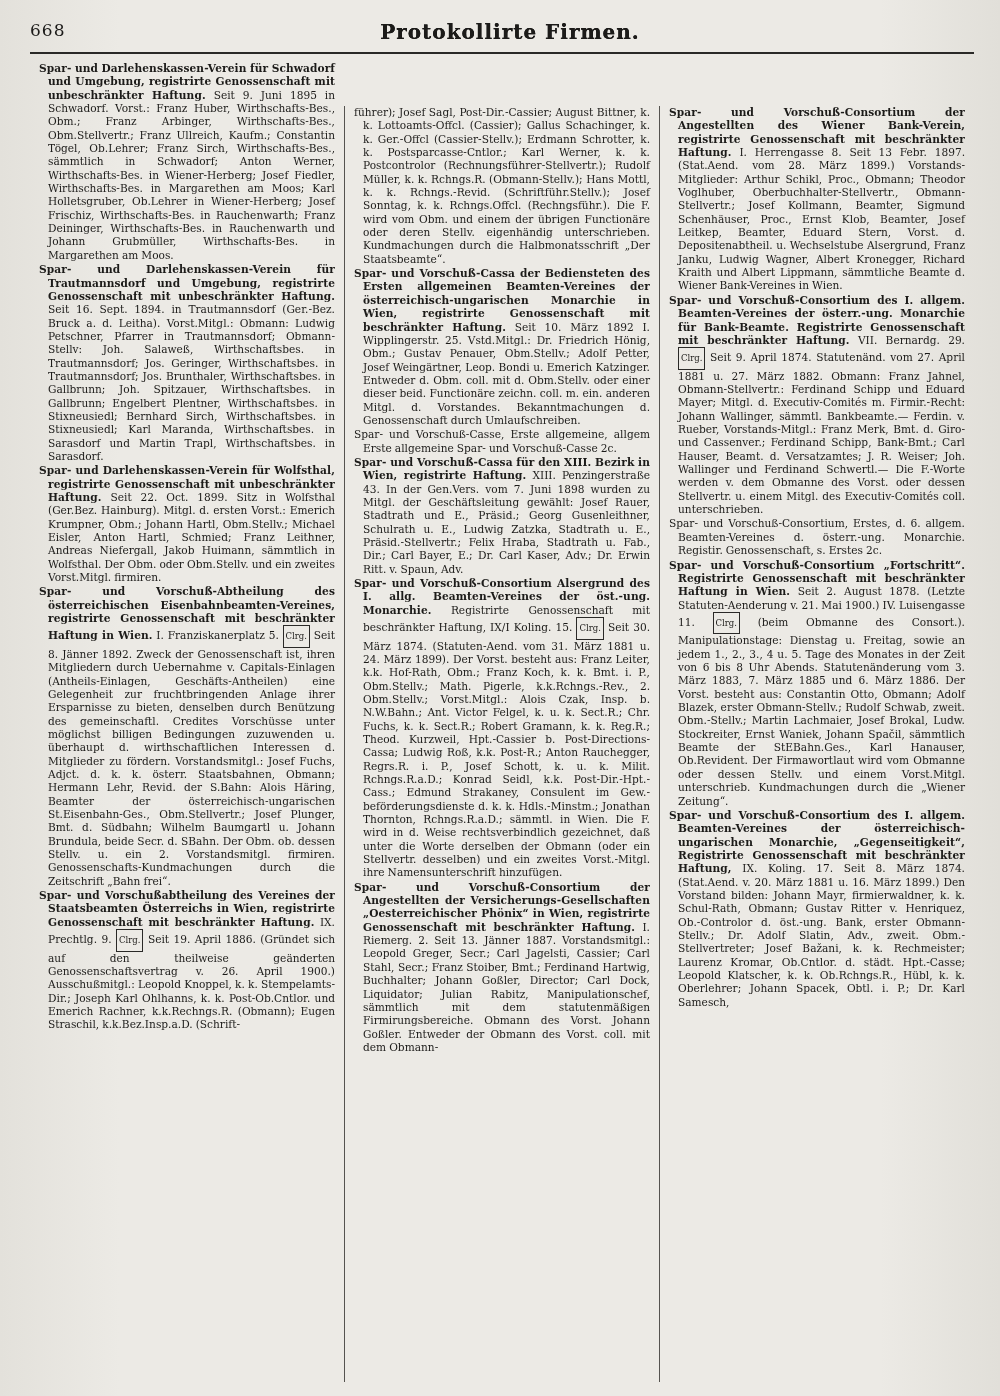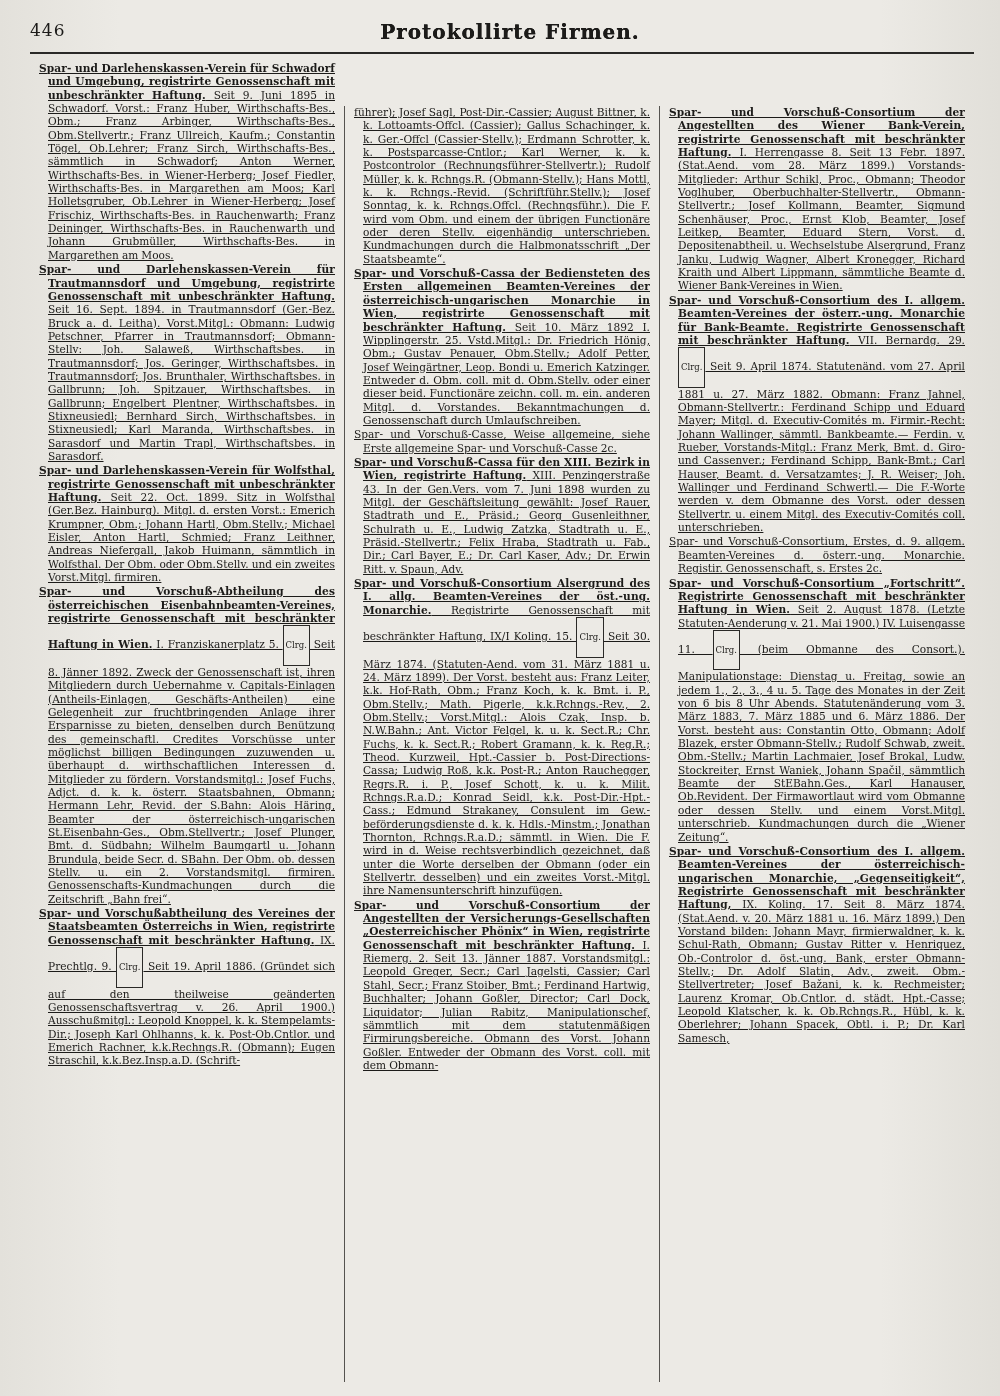--- a/index.html
+++ b/index.html
@@ -30,65 +30,64 @@
   .rule{
     border:none;border-top:2px solid #2a2927;margin:4px 0 8px 0;
   }
   .cols{
     display:flex;height:1320px;overflow:hidden;
   }
   .col{
     flex:1 1 0;box-sizing:border-box;
     padding:0 9px 0 9px;
     overflow:hidden;
-    text-decoration:underline;
   }
   .col + .col{border-left:1px solid #55534f;margin-top:44px;}
   p.entry{
     margin:0 0 1px 0;
     font-size:10.6px;line-height:1.26;
     text-align:justify;
     padding-left:9px;text-indent:-9px;
     word-spacing:-0.3px;
   }
   p.entry b{
     font-weight:bold;letter-spacing:.1px;
   }
   .boxed{
     display:inline-block;border:1px solid #2a2927;
-    font-size:8.5px;line-height:1;padding:15px 2px;
+    font-size:8.5px;line-height:1;padding:6px 2px;
     text-indent:0;vertical-align:baseline;
   }
 </style>
 </head>
 <body>
 
 <div class="page">
   <div class="hdr">
-    <span class="pagenum">446</span>
+    <span class="pagenum">668</span>
     <span class="ptitle">Protokollirte Firmen.</span>
   </div>
   <hr class="rule">
   <div class="cols">
     <div class="col">
         <p class="entry"><b>Spar- und Darlehenskassen-Verein für Schwadorf und Umgebung, registrirte Genossenschaft mit unbeschränkter Haftung.</b> Seit 9. Juni 1895 in Schwadorf. Vorst.: Franz Huber, Wirthschafts-Bes., Obm.; Franz Arbinger, Wirthschafts-Bes., Obm.Stellvertr.; Franz Ullreich, Kaufm.; Constantin Tögel, Ob.Lehrer; Franz Sirch, Wirthschafts-Bes., sämmtlich in Schwadorf; Anton Werner, Wirthschafts-Bes. in Wiener-Herberg; Josef Fiedler, Wirthschafts-Bes. in Margarethen am Moos; Karl Holletsgruber, Ob.Lehrer in Wiener-Herberg; Josef Frischiz, Wirthschafts-Bes. in Rauchenwarth; Franz Deininger, Wirthschafts-Bes. in Rauchenwarth und Johann Grubmüller, Wirthschafts-Bes. in Margarethen am Moos.</p>
         <p class="entry"><b>Spar- und Darlehenskassen-Verein für Trautmannsdorf und Umgebung, registrirte Genossenschaft mit unbeschränkter Haftung.</b> Seit 16. Sept. 1894. in Trautmannsdorf (Ger.-Bez. Bruck a. d. Leitha). Vorst.Mitgl.: Obmann: Ludwig Petschner, Pfarrer in Trautmannsdorf; Obmann-Stellv: Joh. Salaweß, Wirthschaftsbes. in Trautmannsdorf; Jos. Geringer, Wirthschaftsbes. in Trautmannsdorf; Jos. Brunthaler, Wirthschaftsbes. in Gallbrunn; Joh. Spitzauer, Wirthschaftsbes. in Gallbrunn; Engelbert Plentner, Wirthschaftsbes. in Stixneusiedl; Bernhard Sirch, Wirthschaftsbes. in Stixneusiedl; Karl Maranda, Wirthschaftsbes. in Sarasdorf und Martin Trapl, Wirthschaftsbes. in Sarasdorf.</p>
         <p class="entry"><b>Spar- und Darlehenskassen-Verein für Wolfsthal, registrirte Genossenschaft mit unbeschränkter Haftung.</b> Seit 22. Oct. 1899. Sitz in Wolfsthal (Ger.Bez. Hainburg). Mitgl. d. ersten Vorst.: Emerich Krumpner, Obm.; Johann Hartl, Obm.Stellv.; Michael Eisler, Anton Hartl, Schmied; Franz Leithner, Andreas Niefergall, Jakob Huimann, sämmtlich in Wolfsthal. Der Obm. oder Obm.Stellv. und ein zweites Vorst.Mitgl. firmiren.</p>
         <p class="entry"><b>Spar- und Vorschuß-Abtheilung des österreichischen Eisenbahnbeamten-Vereines, registrirte Genossenschaft mit beschränkter Haftung in Wien.</b> I. Franziskanerplatz 5. <span class="boxed">Clrg.</span> Seit 8. Jänner 1892. Zweck der Genossenschaft ist, ihren Mitgliedern durch Uebernahme v. Capitals-Einlagen (Antheils-Einlagen, Geschäfts-Antheilen) eine Gelegenheit zur fruchtbringenden Anlage ihrer Ersparnisse zu bieten, denselben durch Benützung des gemeinschaftl. Credites Vorschüsse unter möglichst billigen Bedingungen zuzuwenden u. überhaupt d. wirthschaftlichen Interessen d. Mitglieder zu fördern. Vorstandsmitgl.: Josef Fuchs, Adjct. d. k. k. österr. Staatsbahnen, Obmann; Hermann Lehr, Revid. der S.Bahn: Alois Häring, Beamter der österreichisch-ungarischen St.Eisenbahn-Ges., Obm.Stellvertr.; Josef Plunger, Bmt. d. Südbahn; Wilhelm Baumgartl u. Johann Brundula, beide Secr. d. SBahn. Der Obm. ob. dessen Stellv. u. ein 2. Vorstandsmitgl. firmiren. Genossenschafts-Kundmachungen durch die Zeitschrift „Bahn frei“.</p>
         <p class="entry"><b>Spar- und Vorschußabtheilung des Vereines der Staatsbeamten Österreichs in Wien, registrirte Genossenschaft mit beschränkter Haftung.</b> IX. Prechtlg. 9. <span class="boxed">Clrg.</span> Seit 19. April 1886. (Gründet sich auf den theilweise geänderten Genossenschaftsvertrag v. 26. April 1900.) Ausschußmitgl.: Leopold Knoppel, k. k. Stempelamts-Dir.; Joseph Karl Ohlhanns, k. k. Post-Ob.Cntlor. und Emerich Rachner, k.k.Rechngs.R. (Obmann); Eugen Straschil, k.k.Bez.Insp.a.D. (Schrift-</p>
       </div>
     <div class="col">
         <p class="entry">führer); Josef Sagl, Post-Dir.-Cassier; August Bittner, k. k. Lottoamts-Offcl. (Cassier); Gallus Schachinger, k. k. Ger.-Offcl (Cassier-Stellv.); Erdmann Schrotter, k. k. Postsparcasse-Cntlor.; Karl Werner, k. k. Postcontrolor (Rechnungsführer-Stellvertr.); Rudolf Müller, k. k. Rchngs.R. (Obmann-Stellv.); Hans Mottl, k. k. Rchngs.-Revid. (Schriftführ.Stellv.); Josef Sonntag, k. k. Rchngs.Offcl. (Rechngsführ.). Die F. wird vom Obm. und einem der übrigen Functionäre oder deren Stellv. eigenhändig unterschrieben. Kundmachungen durch die Halbmonatsschrift „Der Staatsbeamte“.</p>
         <p class="entry"><b>Spar- und Vorschuß-Cassa der Bediensteten des Ersten allgemeinen Beamten-Vereines der österreichisch-ungarischen Monarchie in Wien, registrirte Genossenschaft mit beschränkter Haftung.</b> Seit 10. März 1892 I. Wipplingerstr. 25. Vstd.Mitgl.: Dr. Friedrich Hönig, Obm.; Gustav Penauer, Obm.Stellv.; Adolf Petter, Josef Weingärtner, Leop. Bondi u. Emerich Katzinger. Entweder d. Obm. coll. mit d. Obm.Stellv. oder einer dieser beid. Functionäre zeichn. coll. m. ein. anderen Mitgl. d. Vorstandes. Bekanntmachungen d. Genossenschaft durch Umlaufschreiben.</p>
-        <p class="entry">Spar- und Vorschuß-Casse, Weise allgemeine, siehe Erste allgemeine Spar- und Vorschuß-Casse 2c.</p>
+        <p class="entry">Spar- und Vorschuß-Casse, Erste allgemeine, allgem Erste allgemeine Spar- und Vorschuß-Casse 2c.</p>
         <p class="entry"><b>Spar- und Vorschuß-Cassa für den XIII. Bezirk in Wien, registrirte Haftung.</b> XIII. Penzingerstraße 43. In der Gen.Vers. vom 7. Juni 1898 wurden zu Mitgl. der Geschäftsleitung gewählt: Josef Rauer, Stadtrath und E., Präsid.; Georg Gusenleithner, Schulrath u. E., Ludwig Zatzka, Stadtrath u. E., Präsid.-Stellvertr.; Felix Hraba, Stadtrath u. Fab., Dir.; Carl Bayer, E.; Dr. Carl Kaser, Adv.; Dr. Erwin Ritt. v. Spaun, Adv.</p>
         <p class="entry"><b>Spar- und Vorschuß-Consortium Alsergrund des I. allg. Beamten-Vereines der öst.-ung. Monarchie.</b> Registrirte Genossenschaft mit beschränkter Haftung, IX/I Koling. 15. <span class="boxed">Clrg.</span> Seit 30. März 1874. (Statuten-Aend. vom 31. März 1881 u. 24. März 1899). Der Vorst. besteht aus: Franz Leiter, k.k. Hof-Rath, Obm.; Franz Koch, k. k. Bmt. i. P., Obm.Stellv.; Math. Pigerle, k.k.Rchngs.-Rev., 2. Obm.Stellv.; Vorst.Mitgl.: Alois Czak, Insp. b. N.W.Bahn.; Ant. Victor Felgel, k. u. k. Sect.R.; Chr. Fuchs, k. k. Sect.R.; Robert Gramann, k. k. Reg.R.; Theod. Kurzweil, Hpt.-Cassier b. Post-Directions-Cassa; Ludwig Roß, k.k. Post-R.; Anton Rauchegger, Regrs.R. i. P., Josef Schott, k. u. k. Milit. Rchngs.R.a.D.; Konrad Seidl, k.k. Post-Dir.-Hpt.-Cass.; Edmund Strakaney, Consulent im Gew.-beförderungsdienste d. k. k. Hdls.-Minstm.; Jonathan Thornton, Rchngs.R.a.D.; sämmtl. in Wien. Die F. wird in d. Weise rechtsverbindlich gezeichnet, daß unter die Worte derselben der Obmann (oder ein Stellvertr. desselben) und ein zweites Vorst.-Mitgl. ihre Namensunterschrift hinzufügen.</p>
         <p class="entry"><b>Spar- und Vorschuß-Consortium der Angestellten der Versicherungs-Gesellschaften „Oesterreichischer Phönix“ in Wien, registrirte Genossenschaft mit beschränkter Haftung.</b> I. Riemerg. 2. Seit 13. Jänner 1887. Vorstandsmitgl.: Leopold Greger, Secr.; Carl Jagelsti, Cassier; Carl Stahl, Secr.; Franz Stoiber, Bmt.; Ferdinand Hartwig, Buchhalter; Johann Goßler, Director; Carl Dock, Liquidator; Julian Rabitz, Manipulationschef, sämmtlich mit dem statutenmäßigen Firmirungsbereiche. Obmann des Vorst. Johann Goßler. Entweder der Obmann des Vorst. coll. mit dem Obmann-</p>
       </div>
     <div class="col">
         <p class="entry"><b>Spar- und Vorschuß-Consortium der Angestellten des Wiener Bank-Verein, registrirte Genossenschaft mit beschränkter Haftung.</b> I. Herrengasse 8. Seit 13 Febr. 1897. (Stat.Aend. vom 28. März 1899.) Vorstands-Mitglieder: Arthur Schikl, Proc., Obmann; Theodor Voglhuber, Oberbuchhalter-Stellvertr., Obmann-Stellvertr.; Josef Kollmann, Beamter, Sigmund Schenhäuser, Proc., Ernst Klob, Beamter, Josef Leitkep, Beamter, Eduard Stern, Vorst. d. Depositenabtheil. u. Wechselstube Alsergrund, Franz Janku, Ludwig Wagner, Albert Kronegger, Richard Kraith und Albert Lippmann, sämmtliche Beamte d. Wiener Bank-Vereines in Wien.</p>
         <p class="entry"><b>Spar- und Vorschuß-Consortium des I. allgem. Beamten-Vereines der österr.-ung. Monarchie für Bank-Beamte. Registrirte Genossenschaft mit beschränkter Haftung.</b> VII. Bernardg. 29. <span class="boxed">Clrg.</span> Seit 9. April 1874. Statutenänd. vom 27. April 1881 u. 27. März 1882. Obmann: Franz Jahnel, Obmann-Stellvertr.: Ferdinand Schipp und Eduard Mayer; Mitgl. d. Executiv-Comités m. Firmir.-Recht: Johann Wallinger, sämmtl. Bankbeamte.— Ferdin. v. Rueber, Vorstands-Mitgl.: Franz Merk, Bmt. d. Giro- und Cassenver.; Ferdinand Schipp, Bank-Bmt.; Carl Hauser, Beamt. d. Versatzamtes; J. R. Weiser; Joh. Wallinger und Ferdinand Schwertl.— Die F.-Worte werden v. dem Obmanne des Vorst. oder dessen Stellvertr. u. einem Mitgl. des Executiv-Comités coll. unterschrieben.</p>
-        <p class="entry">Spar- und Vorschuß-Consortium, Erstes, d. 9. allgem. Beamten-Vereines d. österr.-ung. Monarchie. Registir. Genossenschaft, s. Erstes 2c.</p>
+        <p class="entry">Spar- und Vorschuß-Consortium, Erstes, d. 6. allgem. Beamten-Vereines d. österr.-ung. Monarchie. Registir. Genossenschaft, s. Erstes 2c.</p>
         <p class="entry"><b>Spar- und Vorschuß-Consortium „Fortschritt“. Registrirte Genossenschaft mit beschränkter Haftung in Wien.</b> Seit 2. August 1878. (Letzte Statuten-Aenderung v. 21. Mai 1900.) IV. Luisengasse 11. <span class="boxed">Clrg.</span> (beim Obmanne des Consort.). Manipulationstage: Dienstag u. Freitag, sowie an jedem 1., 2., 3., 4 u. 5. Tage des Monates in der Zeit von 6 bis 8 Uhr Abends. Statutenänderung vom 3. März 1883, 7. März 1885 und 6. März 1886. Der Vorst. besteht aus: Constantin Otto, Obmann; Adolf Blazek, erster Obmann-Stellv.; Rudolf Schwab, zweit. Obm.-Stellv.; Martin Lachmaier, Josef Brokal, Ludw. Stockreiter, Ernst Waniek, Johann Spačil, sämmtlich Beamte der StEBahn.Ges., Karl Hanauser, Ob.Revident. Der Firmawortlaut wird vom Obmanne oder dessen Stellv. und einem Vorst.Mitgl. unterschrieb. Kundmachungen durch die „Wiener Zeitung“.</p>
         <p class="entry"><b>Spar- und Vorschuß-Consortium des I. allgem. Beamten-Vereines der österreichisch-ungarischen Monarchie, „Gegenseitigkeit“, Registrirte Genossenschaft mit beschränkter Haftung,</b> IX. Koling. 17. Seit 8. März 1874. (Stat.Aend. v. 20. März 1881 u. 16. März 1899.) Den Vorstand bilden: Johann Mayr, firmierwaldner, k. k. Schul-Rath, Obmann; Gustav Ritter v. Henriquez, Ob.-Controlor d. öst.-ung. Bank, erster Obmann-Stellv.; Dr. Adolf Slatin, Adv., zweit. Obm.-Stellvertreter; Josef Bažani, k. k. Rechmeister; Laurenz Kromar, Ob.Cntlor. d. städt. Hpt.-Casse; Leopold Klatscher, k. k. Ob.Rchngs.R., Hübl, k. k. Oberlehrer; Johann Spacek, Obtl. i. P.; Dr. Karl Samesch,</p>
       </div>
   </div>
 </div>
 
 </body></html>

